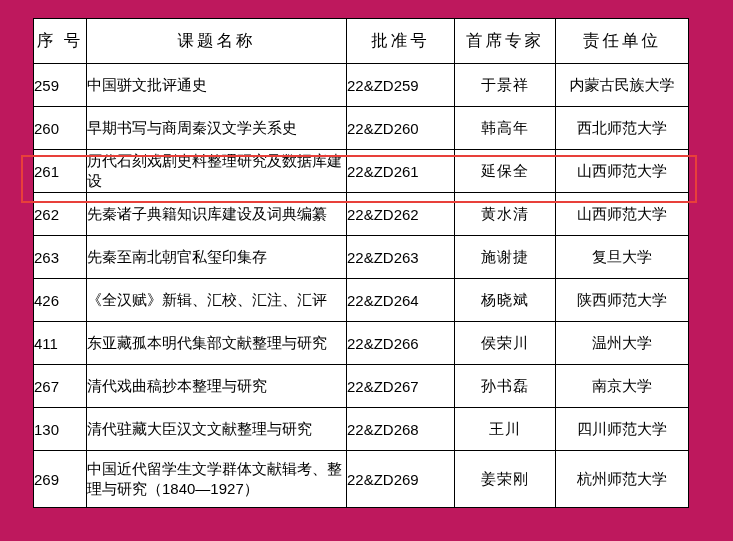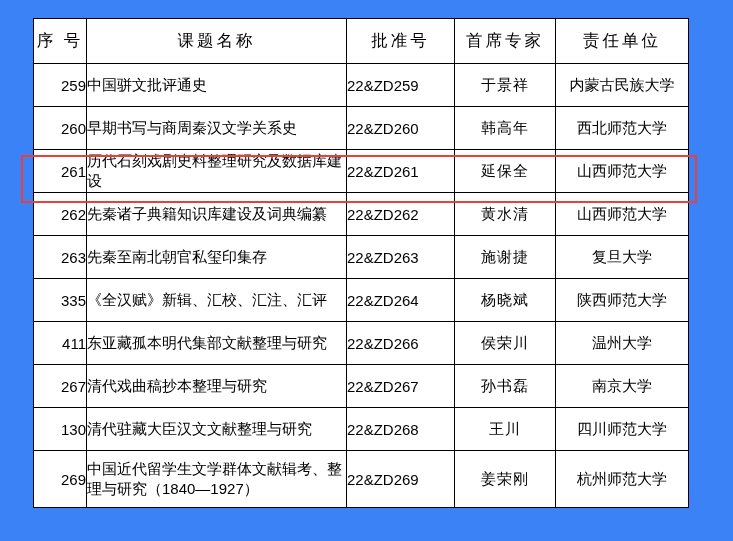--- a/index.html
+++ b/index.html
@@ -11,21 +11,21 @@
     width: 733px;
     height: 541px;
     overflow: hidden;
     font-family: "Liberation Sans", sans-serif;
     color: #000;
   }
   .page {
     position: relative;
     width: 733px;
     height: 541px;
-    background: #3b82f6;
+    background: #be185d;
   }
   .table-wrap {
     position: absolute;
     left: 33px;
     top: 18px;
     width: 655px;
   }
   table.doc-table {
     border-collapse: collapse;
     width: 655px;
@@ -61,21 +61,21 @@
   .cell-center {
     text-align: center;
   }
   .cell-left {
     text-align: left;
     padding-left: 9px;
     padding-right: 6px;
     line-height: 1.35;
   }
   .cell-no {
-    text-align: right;
+    text-align: left;
     font-size: 15px;
   }
   .cell-appr {
     text-align: left;
     font-size: 14.5px;
   }
   .cell-exp {
     text-align: center;
     font-size: 15px;
     letter-spacing: 1px;
@@ -155,21 +155,21 @@
 
         <tr class="body-row">
           <td class="cell-no">263</td>
           <td class="cell-left">先秦至南北朝官私玺印集存</td>
           <td class="cell-appr">22&amp;ZD263</td>
           <td class="cell-exp">施谢捷</td>
           <td class="cell-org">复旦大学</td>
         </tr>
 
         <tr class="body-row">
-          <td class="cell-no">335</td>
+          <td class="cell-no">426</td>
           <td class="cell-left">《全汉赋》新辑、汇校、汇注、汇评</td>
           <td class="cell-appr">22&amp;ZD264</td>
           <td class="cell-exp">杨晓斌</td>
           <td class="cell-org">陕西师范大学</td>
         </tr>
 
 
         <tr class="body-row">
           <td class="cell-no">411</td>
           <td class="cell-left">东亚藏孤本明代集部文献整理与研究</td>

